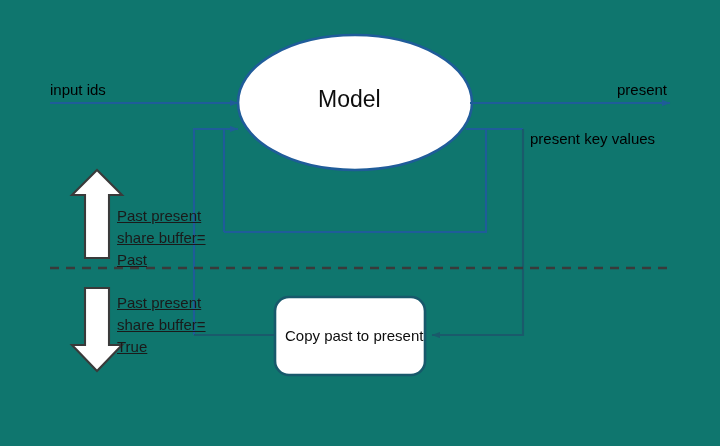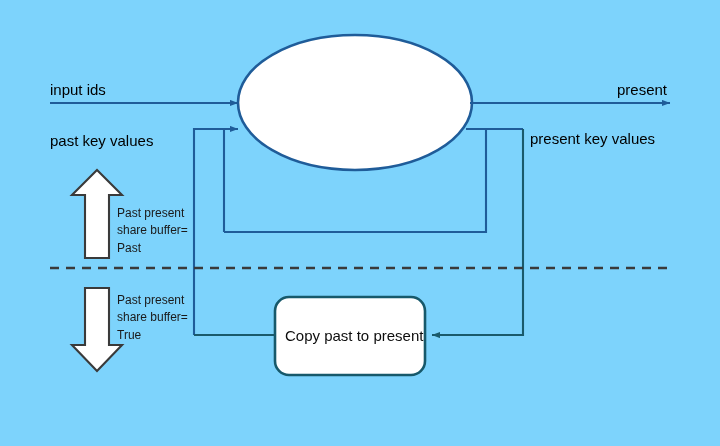--- a/index.html
+++ b/index.html
@@ -9,21 +9,21 @@
     background: #ffffff;
   }
   body {
     font-family: "Liberation Sans", sans-serif;
     color: #000000;
   }
   #canvas {
     position: relative;
     width: 720px;
     height: 446px;
-    background: #7dd3fc;
+    background: #0f766e;
     overflow: hidden;
   }
   #diagram-svg {
     position: absolute;
     left: 0;
     top: 0;
     width: 720px;
     height: 446px;
   }
   .lbl {
@@ -39,23 +39,24 @@
     font-size: 23px;
     color: #0d0d0d;
   }
   .lbl-box {
     font-size: 15px;
     text-align: center;
     line-height: 1.35;
     color: #0d0d0d;
   }
   .lbl-small {
-    font-size: 12px;
+    font-size: 15px;
     color: #1a1a1a;
     line-height: 1.45;
+    text-decoration: underline;
   }
 </style>
 </head>
 <body>
 
 <div id="canvas">
 
   <svg id="diagram-svg" viewBox="0 0 720 446">
     <defs>
       <marker id="arrowBlue" markerWidth="9" markerHeight="9" refX="8.2" refY="3.2" orient="auto" markerUnits="userSpaceOnUse">
@@ -88,22 +89,22 @@
 
     <rect x="275" y="297" width="150" height="78" rx="14" ry="14" fill="#FFFFFF" stroke="#17596B" stroke-width="2.6"></rect>
 
     <path d="M85,258 L85,195 L72,195 L97,170 L122,195 L109,195 L109,258 z" fill="#FFFFFF" stroke="#3A3A3A" stroke-width="2.1" stroke-linejoin="miter"></path>
 
     <path d="M85,288 L85,345 L72,345 L97,371 L122,345 L109,345 L109,288 z" fill="#FFFFFF" stroke="#3A3A3A" stroke-width="2.1" stroke-linejoin="miter"></path>
   </svg>
 
   <div class="lbl lbl-big" style="left:50px; top:81px;">input ids</div>
 
-  <div class="lbl lbl-big" style="left:50px; top:132px;">past key values</div>
 
+  <div class="lbl lbl-model" style="left:318px; top:99px; transform:translateY(-50%);">Model</div>
 
   <div class="lbl lbl-big" style="left:617px; top:81px;">present</div>
 
   <div class="lbl lbl-big" style="left:530px; top:130px;">present key values</div>
 
   <div class="lbl lbl-box" style="left:285px; top:336px; width:130px; transform:translateY(-50%);">Copy past to present</div>
 
   <div class="lbl lbl-small" style="left:117px; top:205px;">
     <div>Past present</div>
     <div>share buffer=</div>

